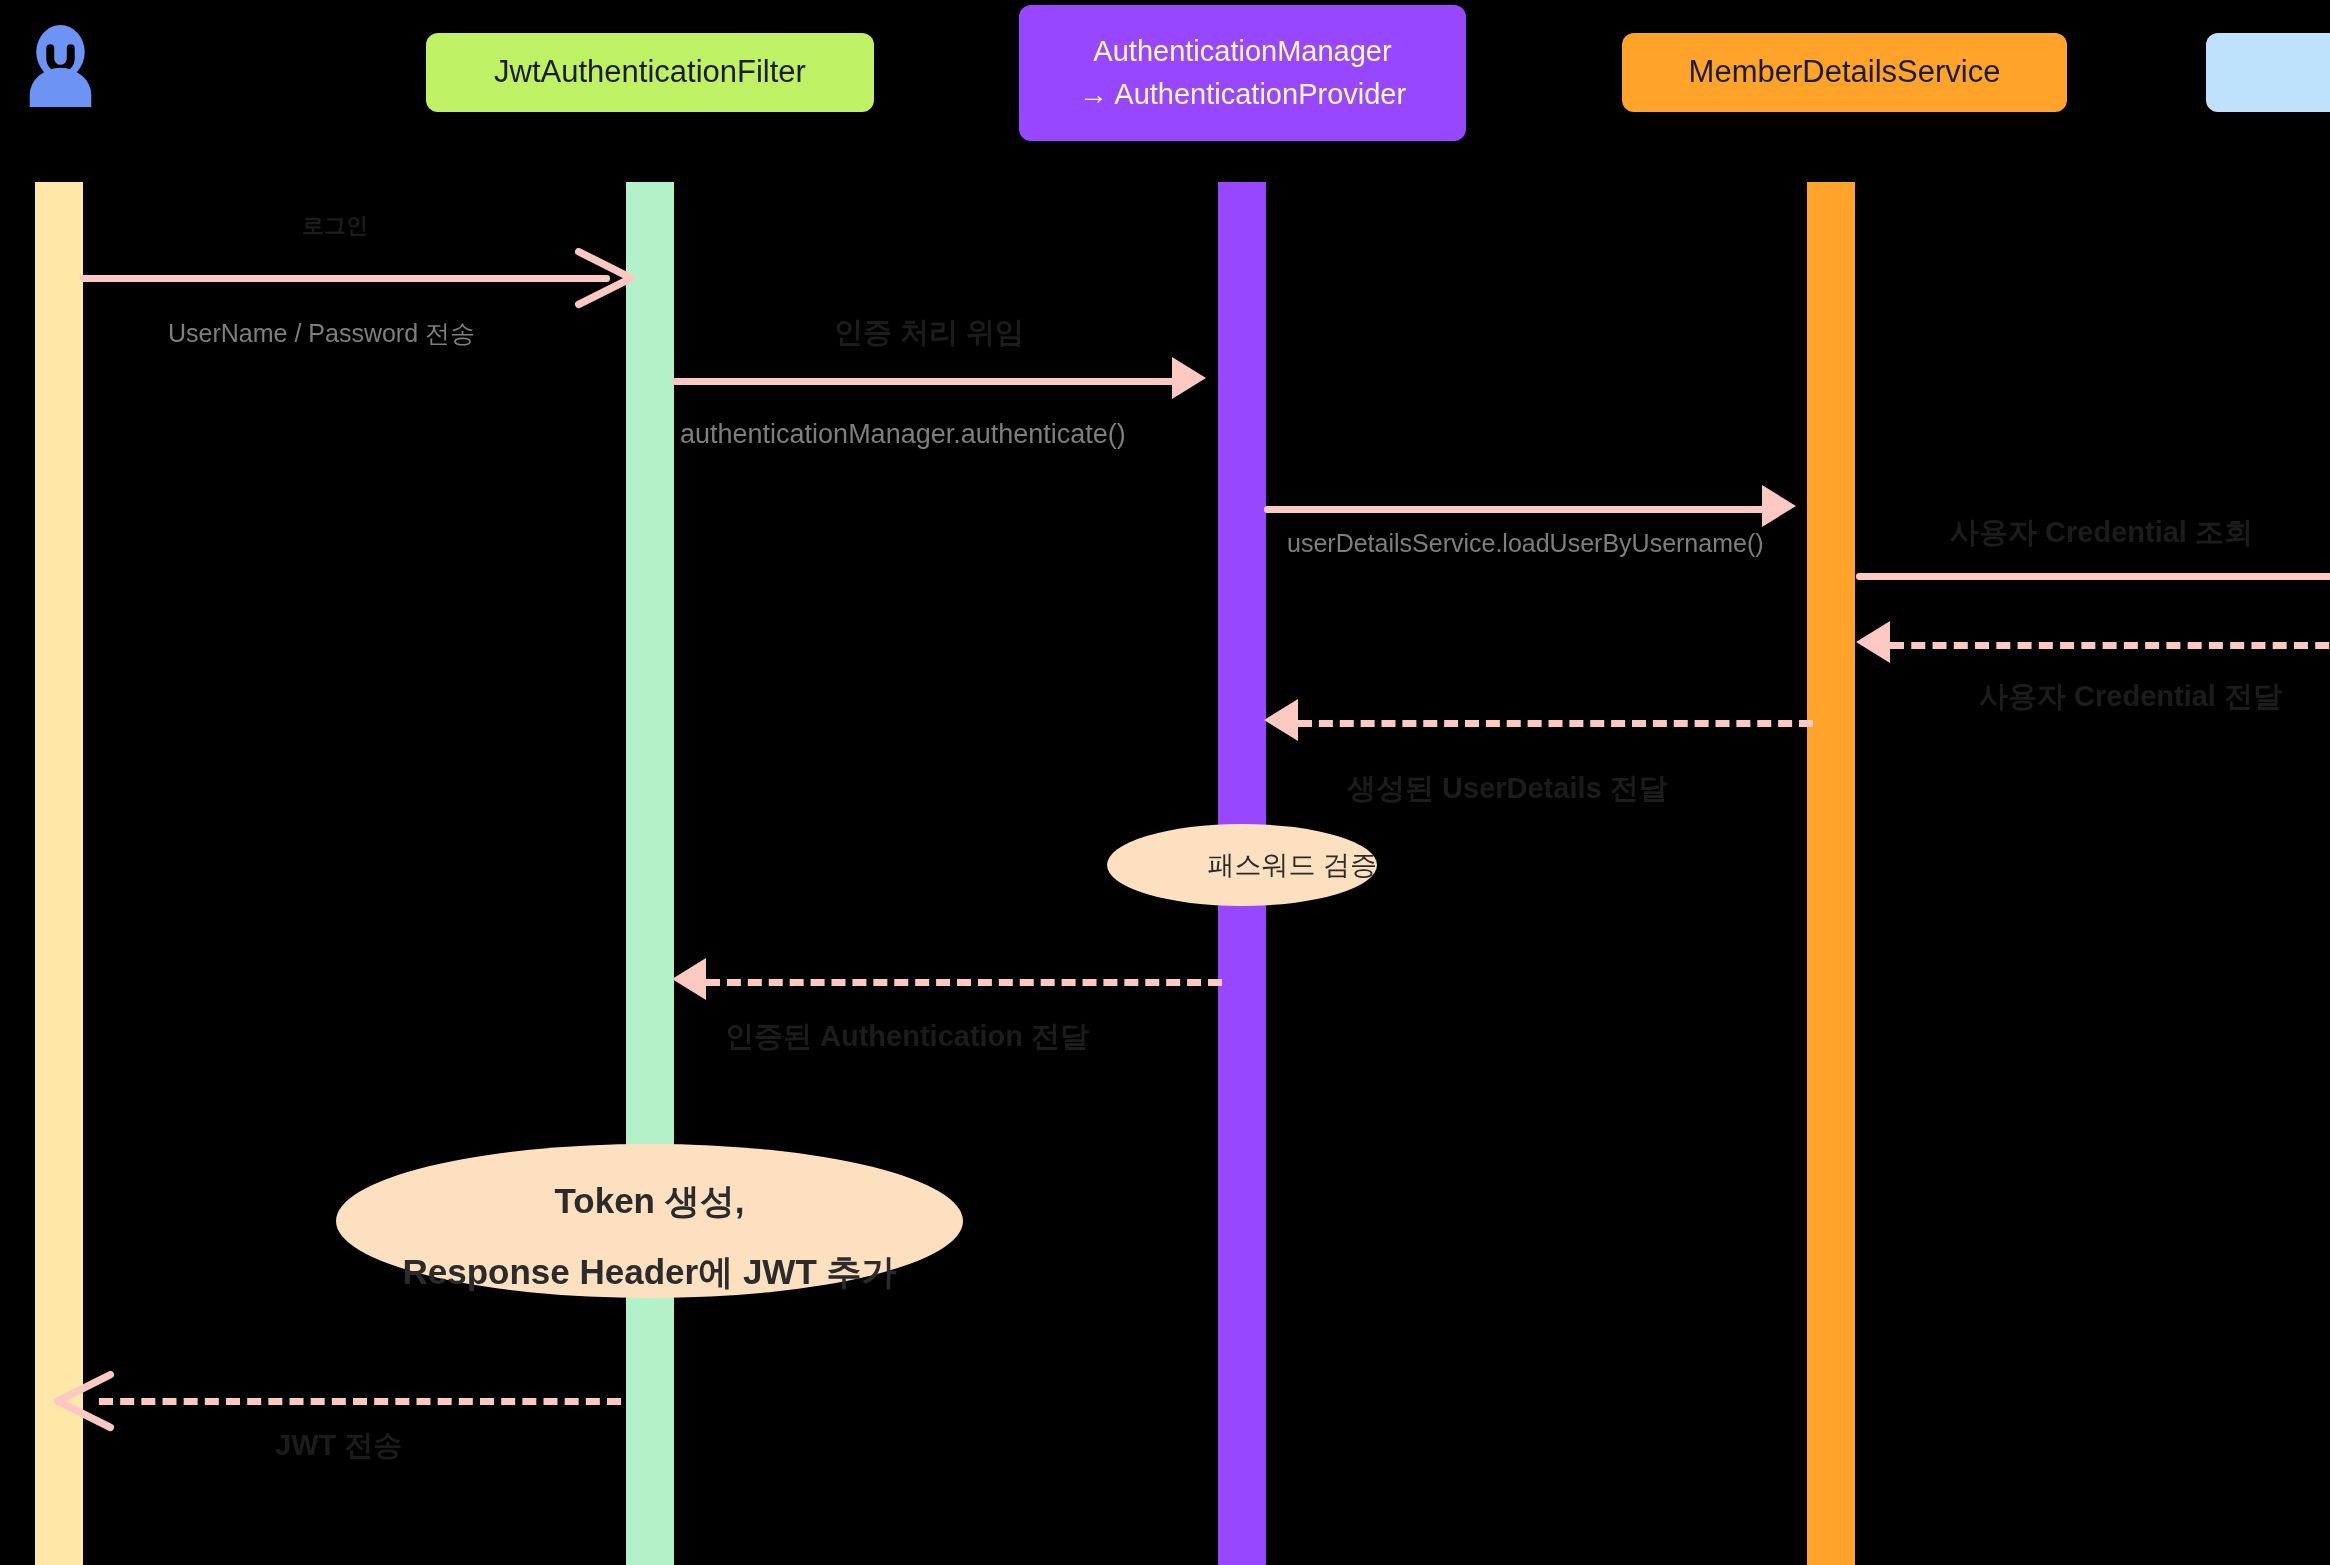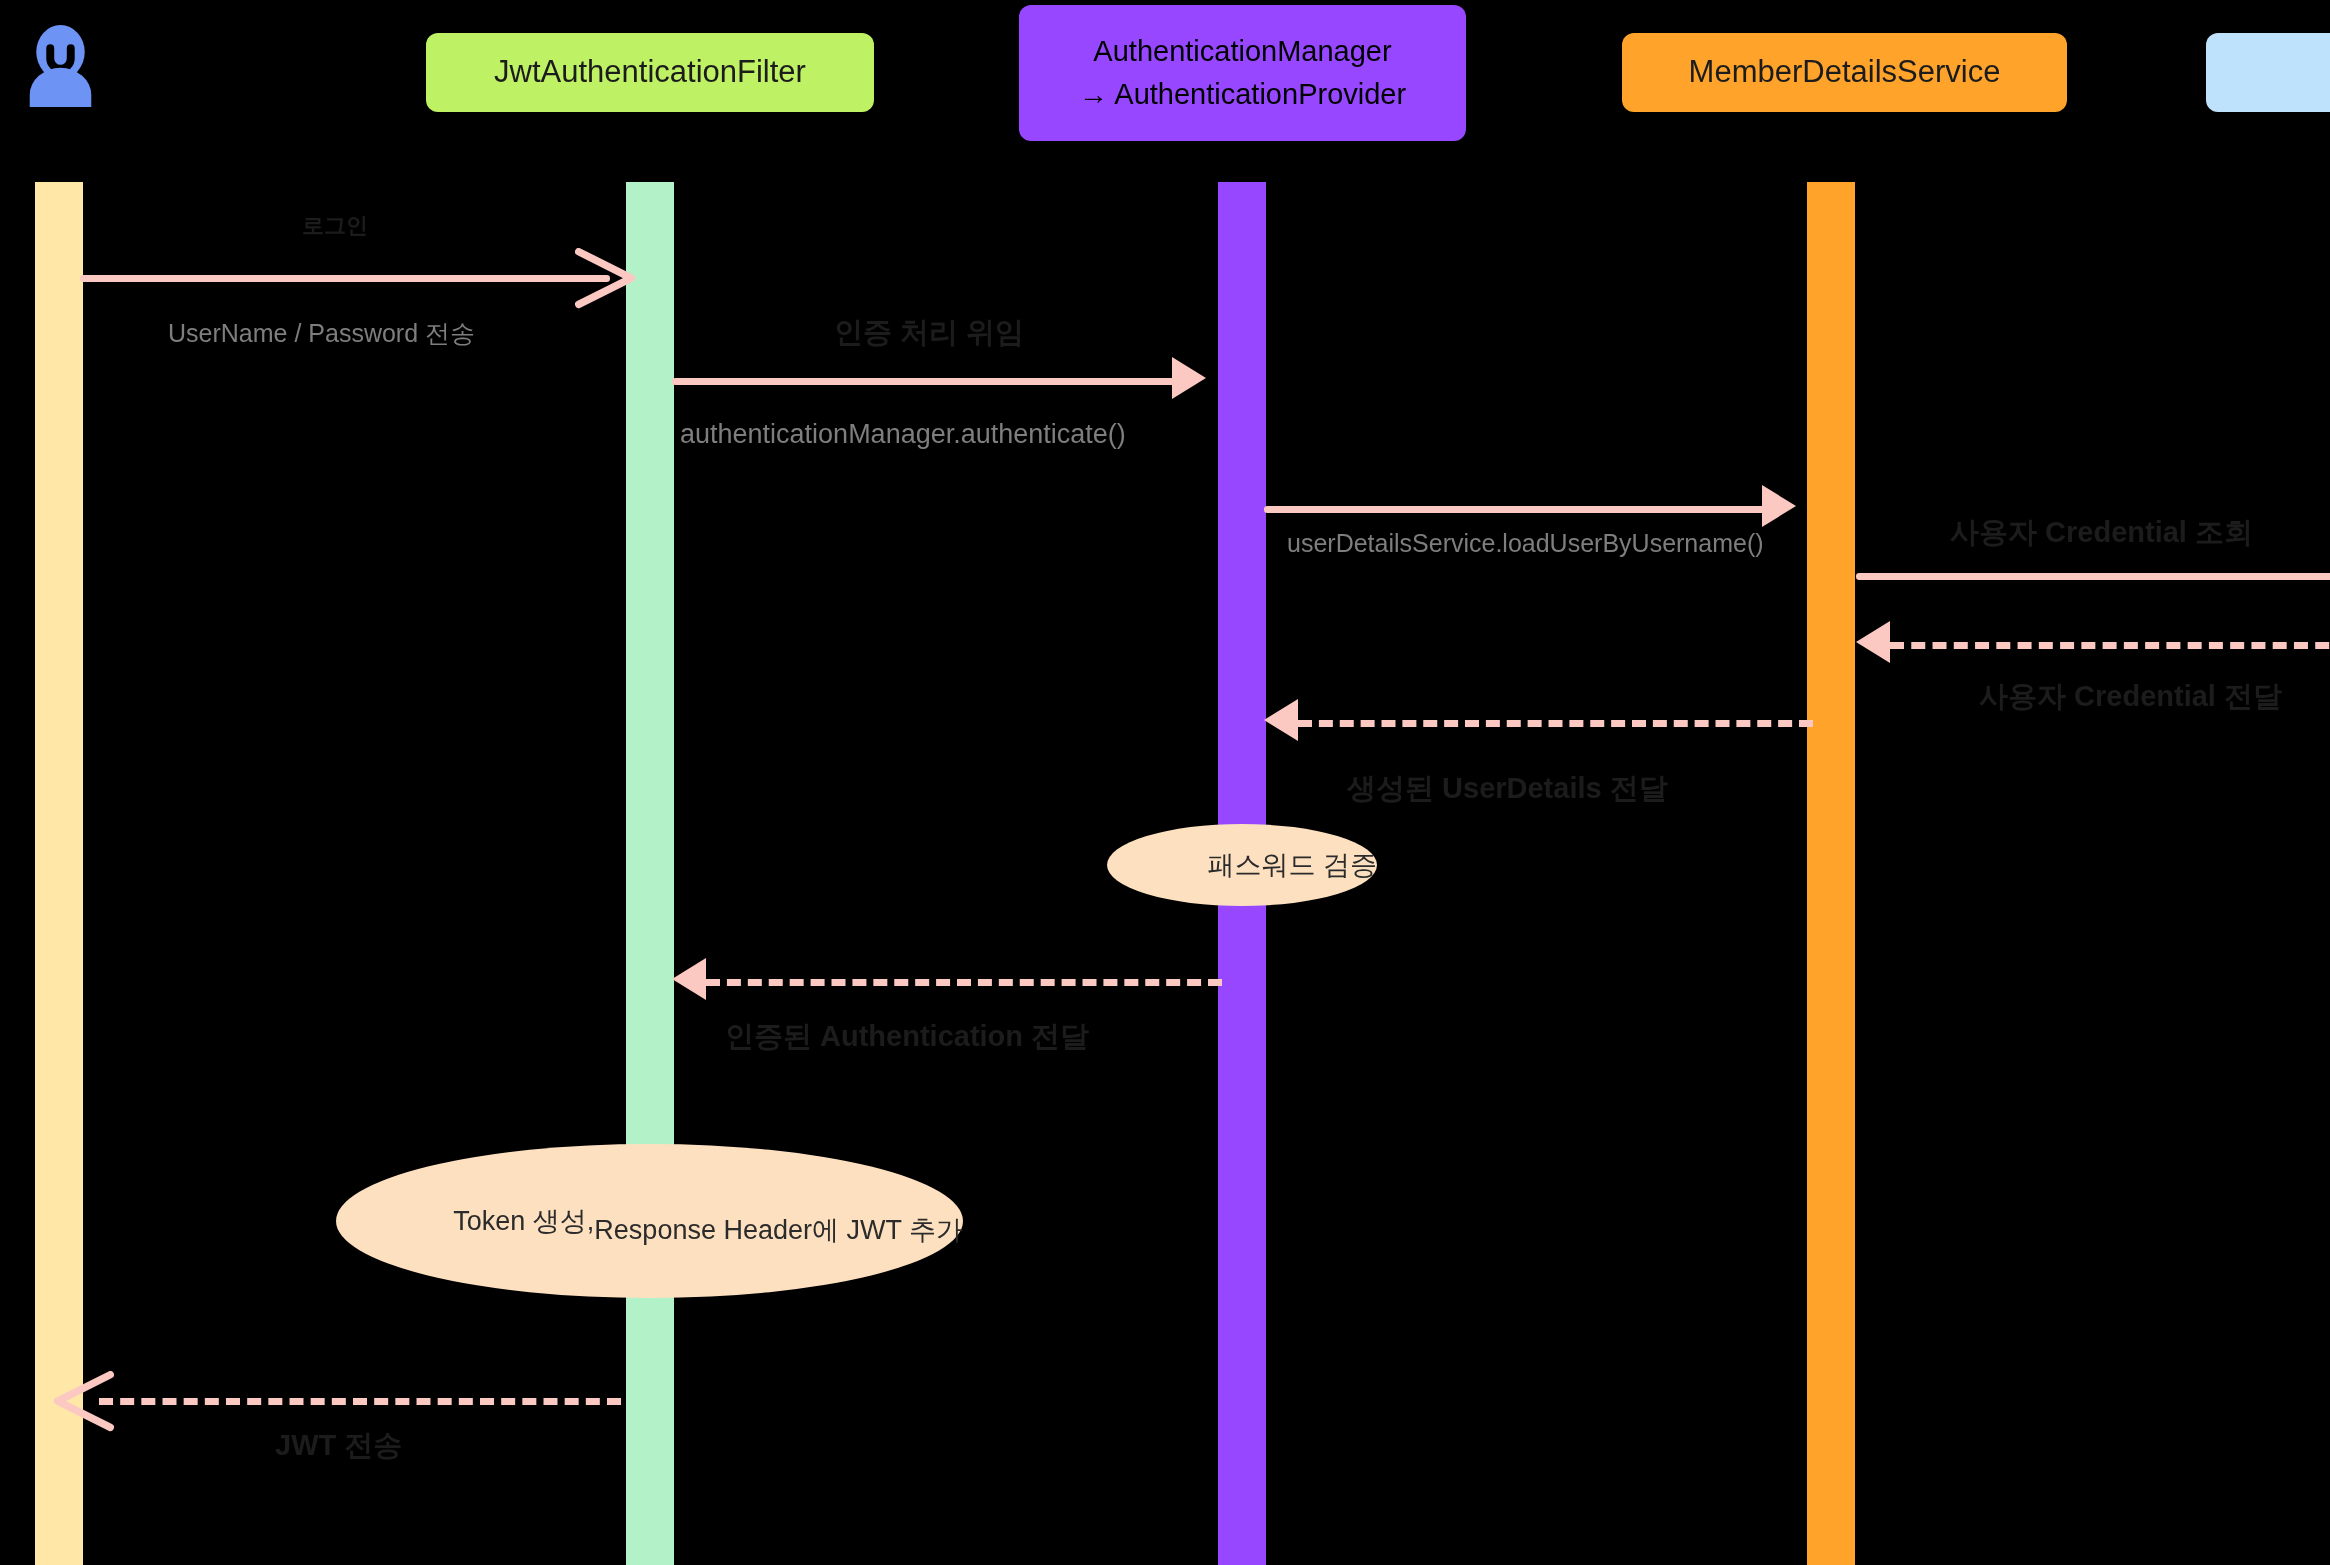--- a/index.html
+++ b/index.html
@@ -41,21 +41,21 @@
       <ellipse cx="74" cy="60" rx="52" ry="58" fill="#6d93f5"></ellipse>
       <path d="M52 52 L52 74 A22 22 0 0 0 96 74 L96 52" fill="none" stroke="#000" stroke-width="17" stroke-linecap="round"></path>
       <path d="M8 178 L8 152 A66 58 0 0 1 140 152 L140 178 Z" fill="#6d93f5"></path>
     </svg>
   </div>
 
   <div class="hdrbox" style="left:426px;top:33px;width:448px;height:79px;background:#bef264;color:#1c1c1c;font-size:31px;">
     <span>JwtAuthenticationFilter</span>
   </div>
 
-  <div class="hdrbox" style="left:1019px;top:4.7px;width:447px;height:136px;background:#9747FF;color:#000000;font-size:29px;flex-direction:column;">
+  <div class="hdrbox" style="left:1019px;top:4.7px;width:447px;height:136px;background:#9747FF;color:#fef9c3;font-size:29px;flex-direction:column;">
     <span>AuthenticationManager</span>
     <span style="margin-top:7.5px;">→ AuthenticationProvider</span>
   </div>
 
   <div class="hdrbox" style="left:1622px;top:33px;width:445px;height:79px;background:#FFA32B;color:#1c1c1c;font-size:31px;">
     <span>MemberDetailsService</span>
   </div>
 
   <div class="hdrbox" style="left:2206px;top:33px;width:447px;height:79px;background:#BFE2FC;color:#2b2b2b;font-size:31px;">
     
@@ -104,21 +104,21 @@
   <div class="note" style="left:1107px;top:824px;width:270px;height:82px;background:#FCE0C0;font-size:27px;">
     <span>패스워드 검증</span>
   </div>
 
   <div class="arrow-wrap" style="left:672px;top:979px;width:549px;">
     <div class="arrow-line dashed" style="left:34px;width:516px;"></div>
     <div class="ahead" style="left:0px;margin-top:-21px;border-top:21px solid transparent;border-bottom:21px solid transparent;border-right:34px solid #FBC8C2;"></div>
   </div>
   <div class="lbl lbl-main" style="left:725px;top:1017px;font-size:29px;">인증된 Authentication 전달</div>
 
-  <div class="note" style="left:336px;top:1144px;width:627px;height:154px;background:#FCE0C0;font-size:27px;flex-direction:row;">
+  <div class="note" style="left:336px;top:1144px;width:627px;height:154px;background:#FCE0C0;font-size:35px;flex-direction:column;font-weight:bold;">
     <span>Token 생성,</span>
     <span style="margin-top:18px;">Response Header에 JWT 추가</span>
   </div>
 
   <div class="arrow-wrap" style="left:80px;top:1398px;width:541px;">
     <div class="arrow-line dashed" style="left:18.6px;width:522px;"></div>
     <svg width="61" height="61" viewBox="0 0 130 130" style="position:absolute;left:-27px;top:-27px;">
       <path d="M122 8 L10 64 L122 120" fill="none" stroke="#FBC8C2" stroke-width="16" stroke-linecap="round" stroke-linejoin="round"></path>
     </svg>
   </div>

